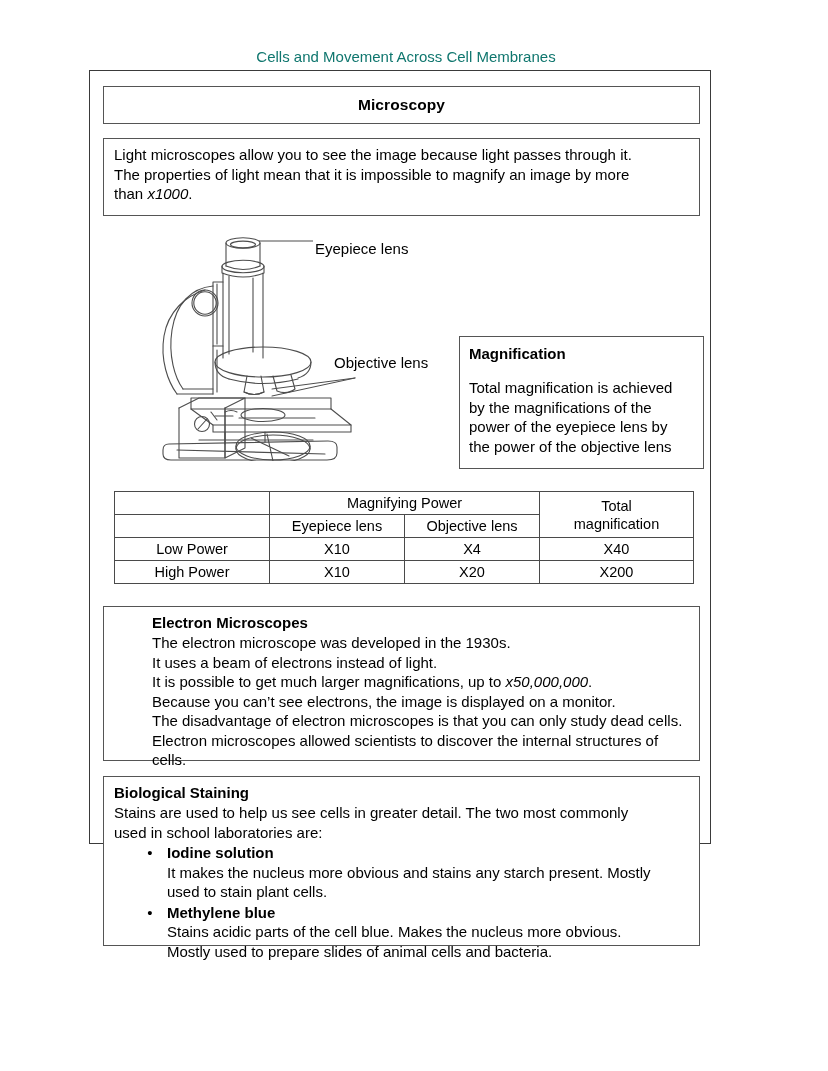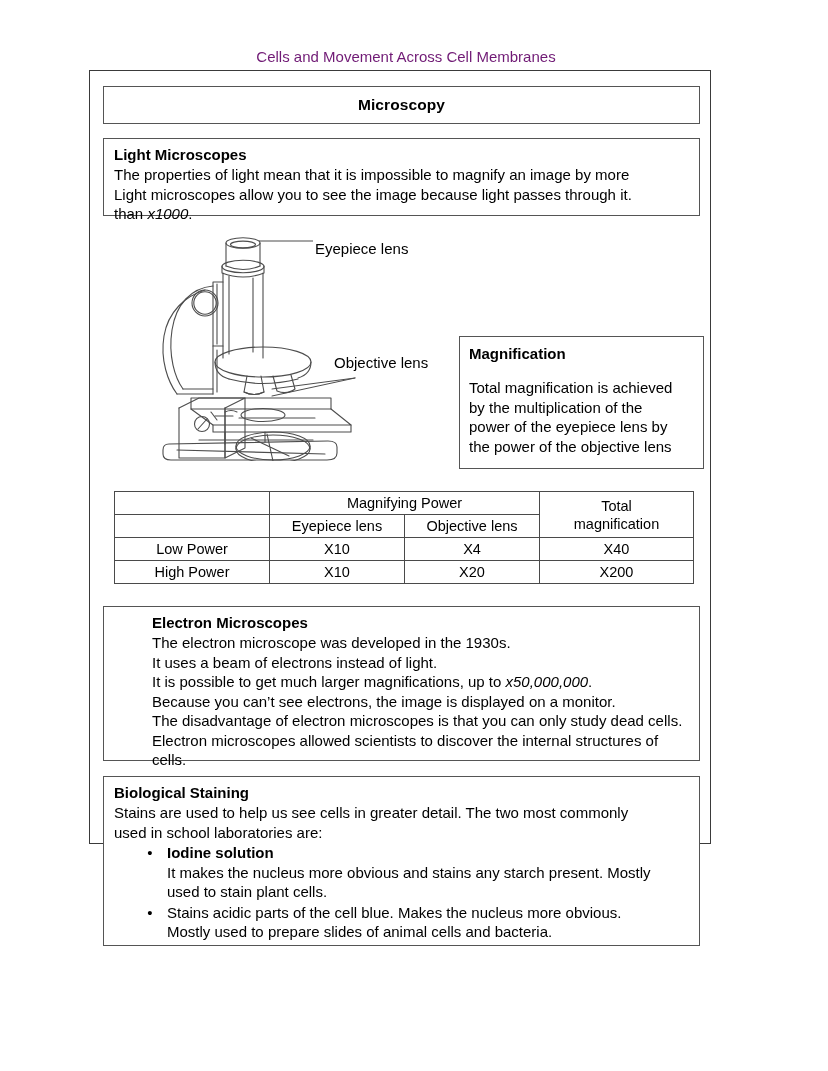--- a/index.html
+++ b/index.html
@@ -18,21 +18,21 @@
 
   
   .doc-header {
     position: absolute;
     top: 48px;
     left: 0;
     width: 812px;
     text-align: center;
     font-size: 15px;
     line-height: 18px;
-    color: #701a75;
+    color: #0f766e;
   }
 
   
   .page-frame {
     position: absolute;
     left: 89px;
     top: 70px;
     width: 622px;
     height: 774px;
     border: 1.5px solid #3a3a3a;
@@ -190,23 +190,22 @@
 
 <div class="doc-header">Cells and Movement Across Cell Membranes</div>
 
 <div class="page-frame">
 
   <div class="inner title-box">
     <span class="title-text">Microscopy</span>
   </div>
 
   <div class="inner section-box box-light">
-    <div class="sec-head">Light Microscopes</div>
+    <div class="sec-line">Light microscopes allow you to see the image because light passes through it.</div>
     <div class="sec-line">The properties of light mean that it is impossible to magnify an image by more</div>
-    <div class="sec-line">Light microscopes allow you to see the image because light passes through it.</div>
     <div class="sec-line"><span>than </span><span class="ital">x1000</span><span>.</span></div>
   </div>
 
   <div class="illus">
 
     <svg class="scope-svg" width="300" height="235" viewBox="0 0 300 235">
       <g fill="none" stroke="#4d4d4d" stroke-width="1.1" stroke-linejoin="round" stroke-linecap="round">
 
         <ellipse cx="88" cy="17" rx="17" ry="5.2"></ellipse>
         <ellipse cx="88" cy="18.5" rx="12.5" ry="3.4"></ellipse>
@@ -278,21 +277,21 @@
       <path d="M104 15 L158 15" stroke="#4d4d4d" stroke-width="1.1" fill="none"></path>
     </svg>
 
     <div class="label label-eyepiece">Eyepiece lens</div>
 
     <div class="label label-objective">Objective lens</div>
 
     <div class="mag-box">
       <div class="mag-title">Magnification</div>
       <div class="mag-body">Total magnification is achieved</div>
-      <div class="mag-body">by the multiplication of the</div>
+      <div class="mag-body">by the magnifications of the</div>
       <div class="mag-body">power of the eyepiece lens by</div>
       <div class="mag-body">the power of the objective lens</div>
     </div>
   </div>
 
   <table class="mag-table">
     <tbody>
         <tr>
       <td class="c1 noborder-tl"></td>
       <td class="tcenter" colspan="2">Magnifying Power</td>
@@ -342,19 +341,20 @@
       <div class="bullet-content">
         <div class="bullet-title">Iodine solution</div>
         <div class="bullet-text">It makes the nucleus more obvious and stains any starch present. Mostly</div>
         <div class="bullet-text">used to stain plant cells.</div>
       </div>
     </div>
 
     <div class="bullet-row">
       <div class="bullet-dot">•</div>
       <div class="bullet-content">
+        <div class="bullet-title">Methylene blue</div>
         <div class="bullet-text">Stains acidic parts of the cell blue. Makes the nucleus more obvious.</div>
         <div class="bullet-text">Mostly used to prepare slides of animal cells and bacteria.</div>
       </div>
     </div>
   </div>
 
 </div>
 
 </body></html>

